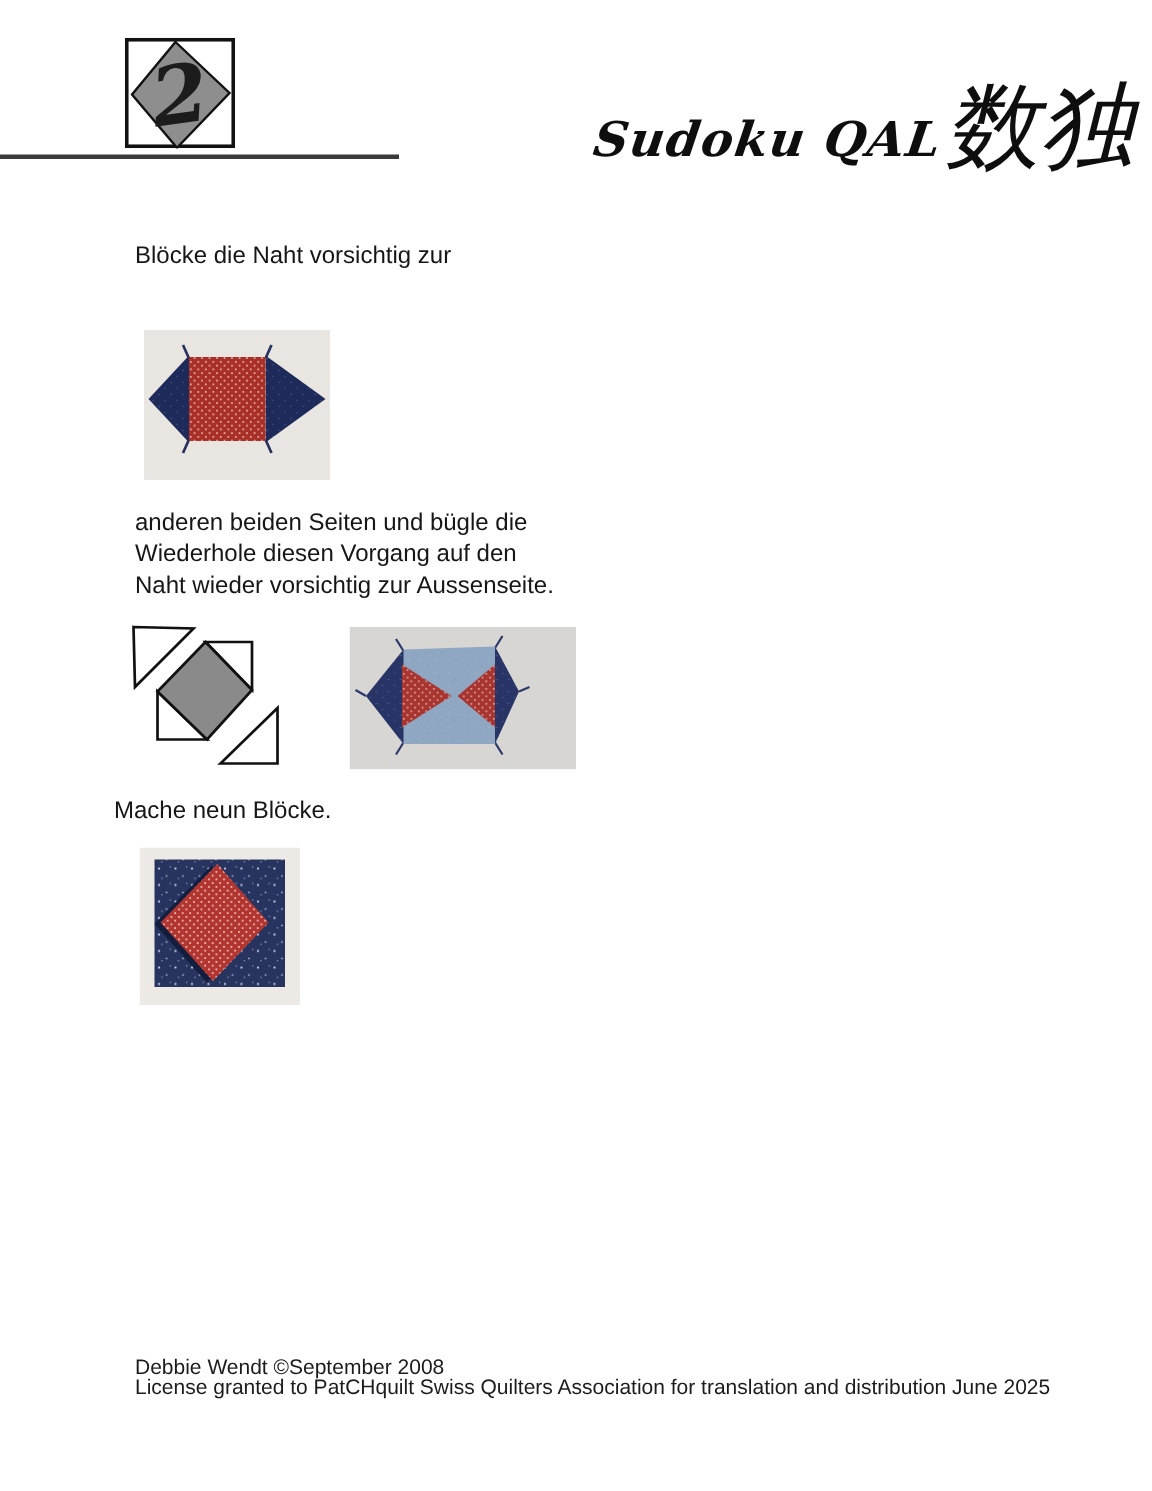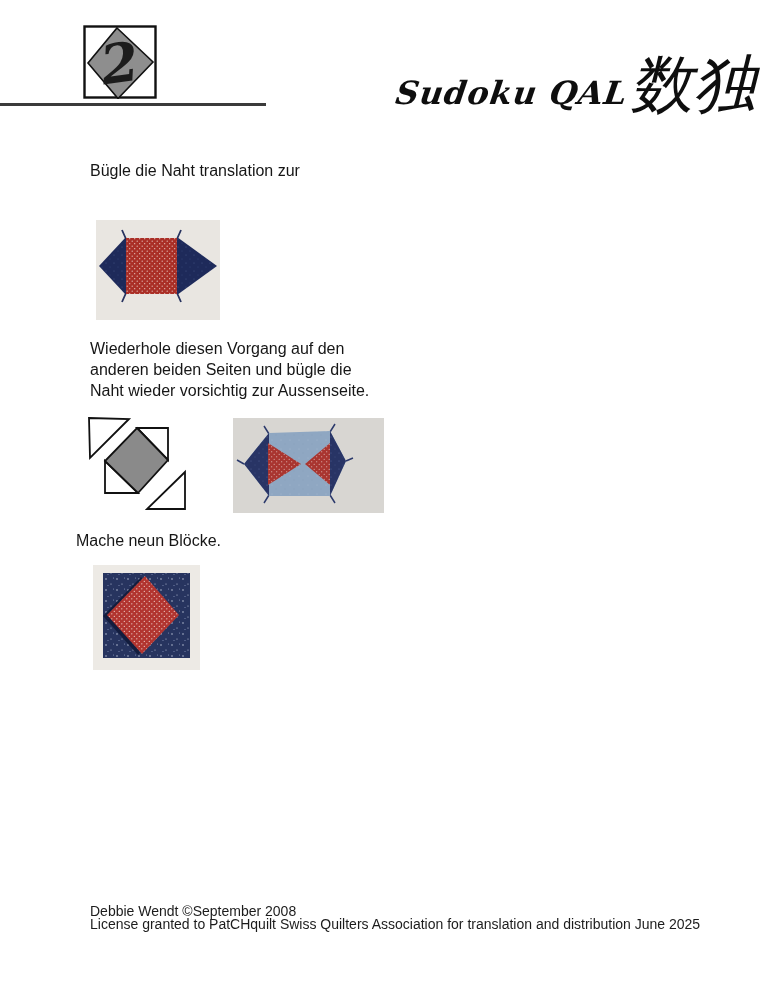--- a/index.html
+++ b/index.html
@@ -61,21 +61,21 @@
   </div>
 
   <div class="header-rule"></div>
 
   <div class="page-title">
     <span class="title-script">Sudoku QAL</span>
     <span class="title-cjk">数独</span>
   </div>
 
   <div class="para para-1">
-    <div>Bügle die Naht translation zur</div>
+    <div>Blöcke die Naht vorsichtig zur</div>
   </div>
 
   <div class="fig fig-photo1">
     <svg width="124" height="100" viewBox="0 0 124 100">
       <defs>
         <pattern id="p1red" width="5" height="5" patternUnits="userSpaceOnUse">
           <rect width="5" height="5" fill="#aa2f27"></rect>
           <circle cx="1.2" cy="1.2" r="0.6" fill="#e8c9c4"></circle>
           <circle cx="3.7" cy="3.7" r="0.6" fill="#e8c9c4"></circle>
         </pattern>
@@ -87,22 +87,22 @@
       </defs>
       <rect x="0" y="0" width="124" height="100" fill="#e9e6e1"></rect>
       <path d="M30,19 L26,10 M81,19 L85,10 M30,73 L26,82 M81,73 L85,82" stroke="#27335f" stroke-width="1.8" fill="none"></path>
       <polygon points="30,17 30,75 3,46" fill="url(#p1navy)"></polygon>
       <polygon points="81,17 81,75 121,46" fill="url(#p1navy)"></polygon>
       <rect x="30" y="18" width="51" height="56" fill="url(#p1red)"></rect>
     </svg>
   </div>
 
   <div class="para para-2">
+    <div>anderen beiden Seiten und bügle die</div>
     <div>Wiederhole diesen Vorgang auf den</div>
-    <div>anderen beiden Seiten und bügle die</div>
     <div>Naht wieder vorsichtig zur Aussenseite.</div>
   </div>
 
   <div class="fig fig-diagram">
     <svg width="112" height="102" viewBox="0 0 112 102">
       <g stroke="#111111" stroke-width="1.8" stroke-linejoin="miter">
         <polygon points="3,6 43,7 4,46" fill="#ffffff"></polygon>
         <polygon points="51,16 82,16 82,48" fill="#ffffff"></polygon>
         <polygon points="19,49 19,81 52,81" fill="#ffffff"></polygon>
         <polygon points="51,16 82,48 52,81 19,49" fill="#8a8a8a"></polygon>

